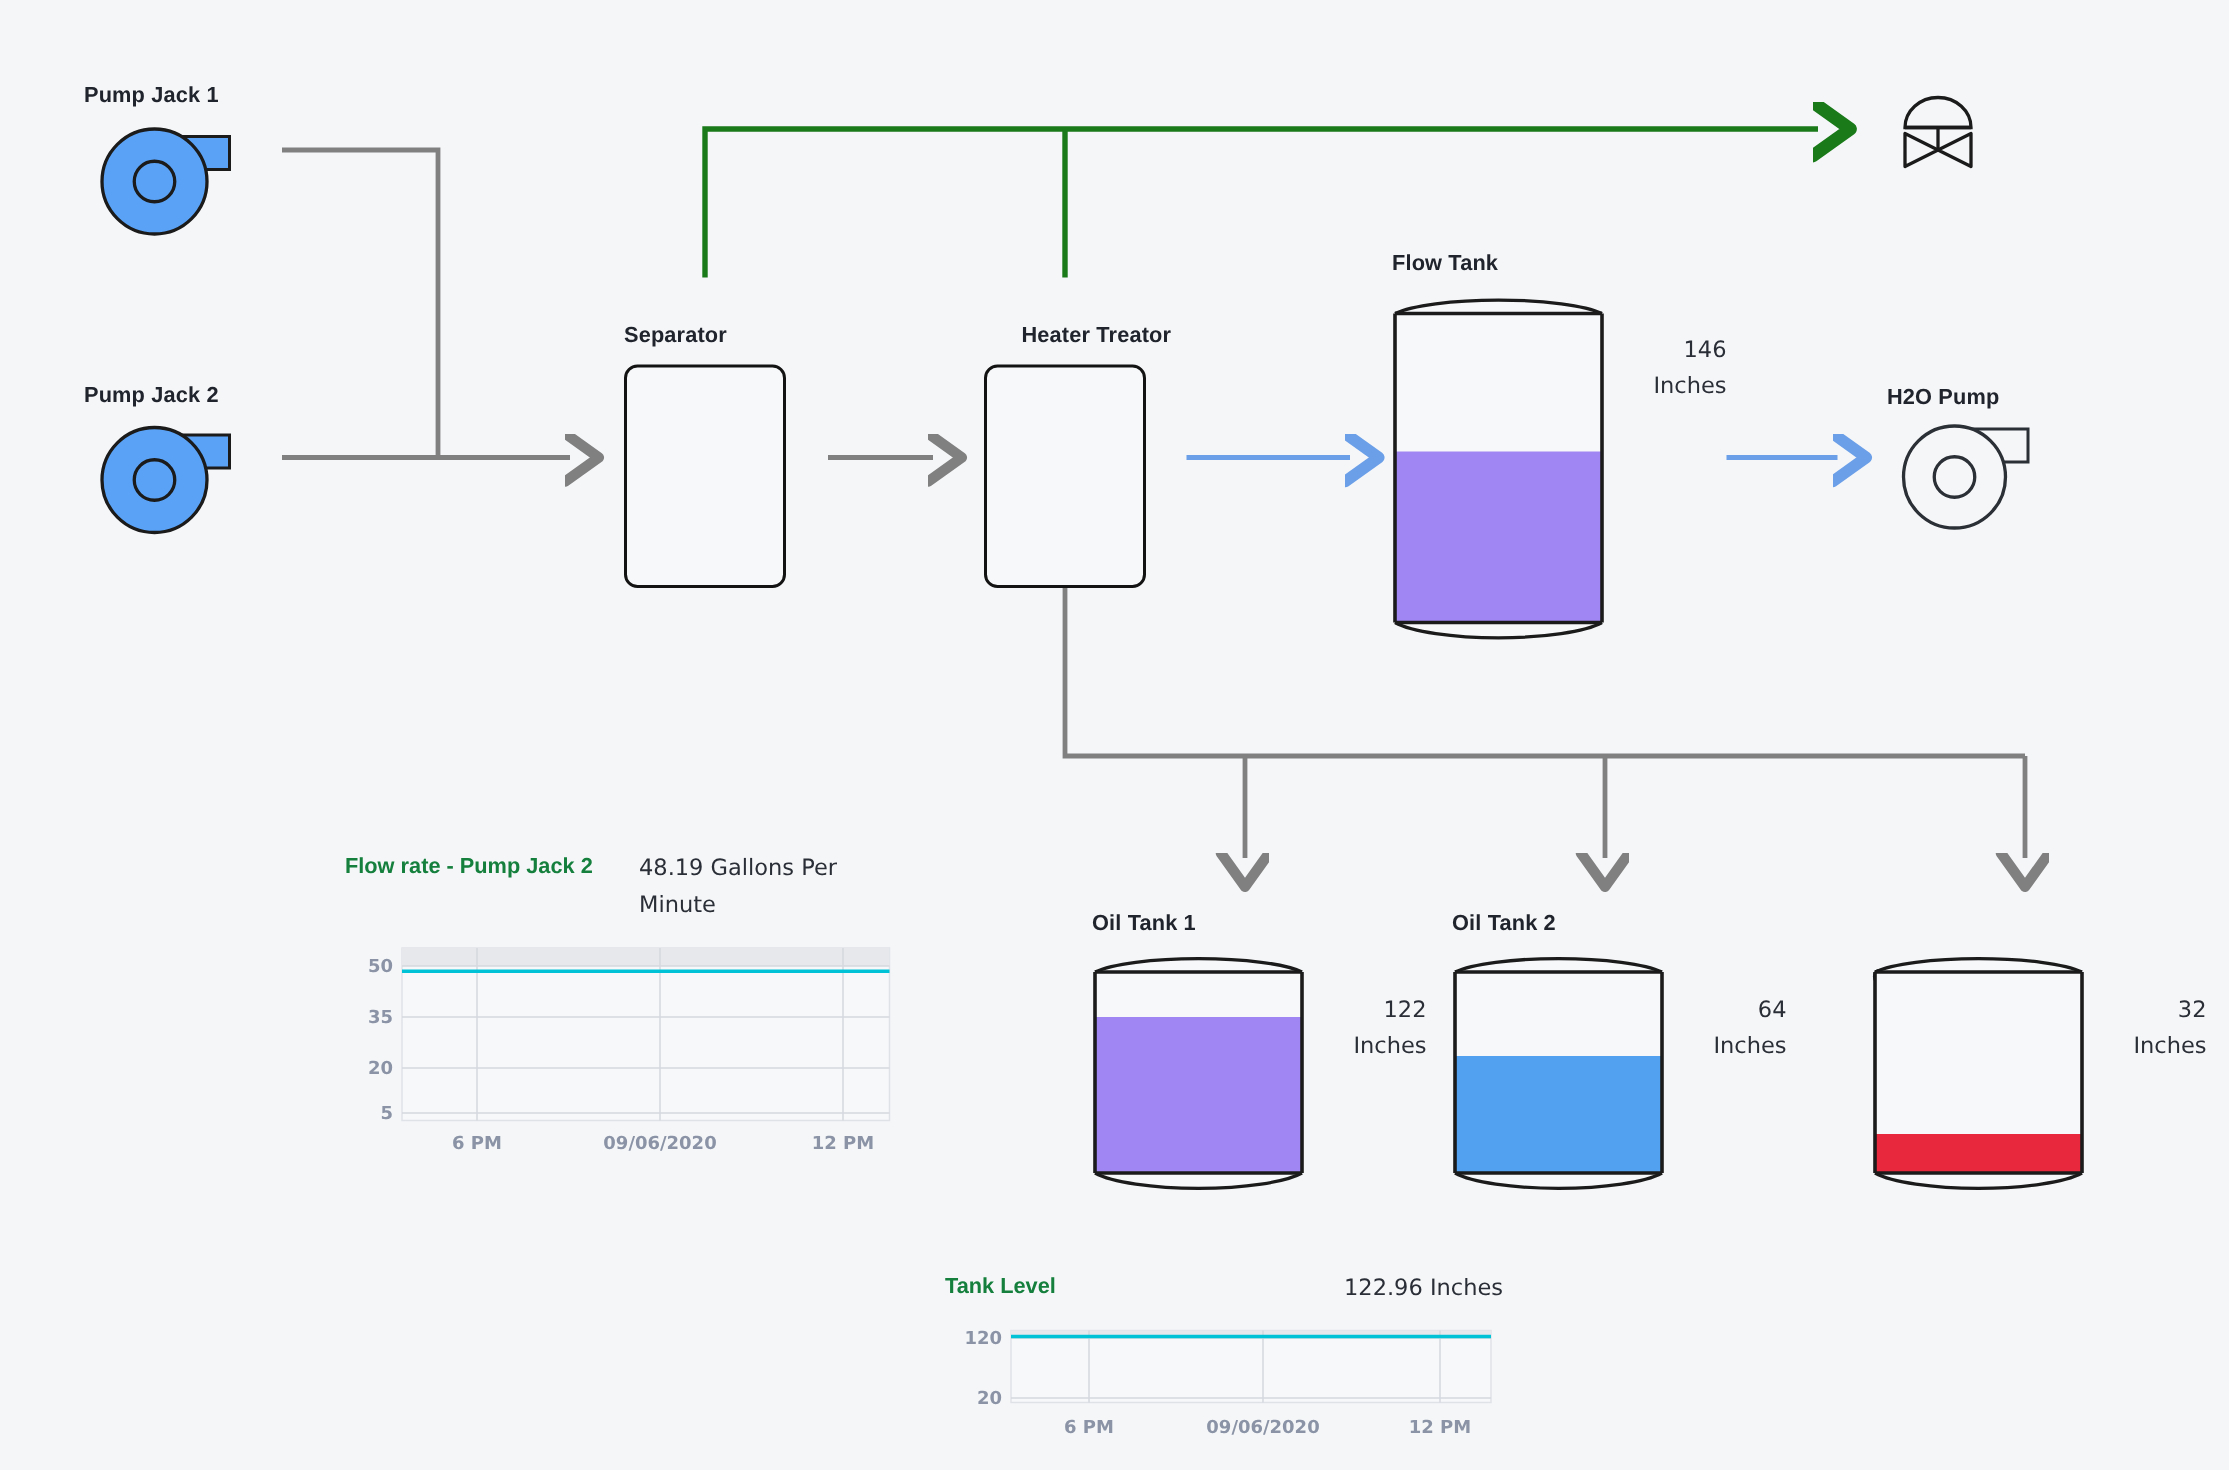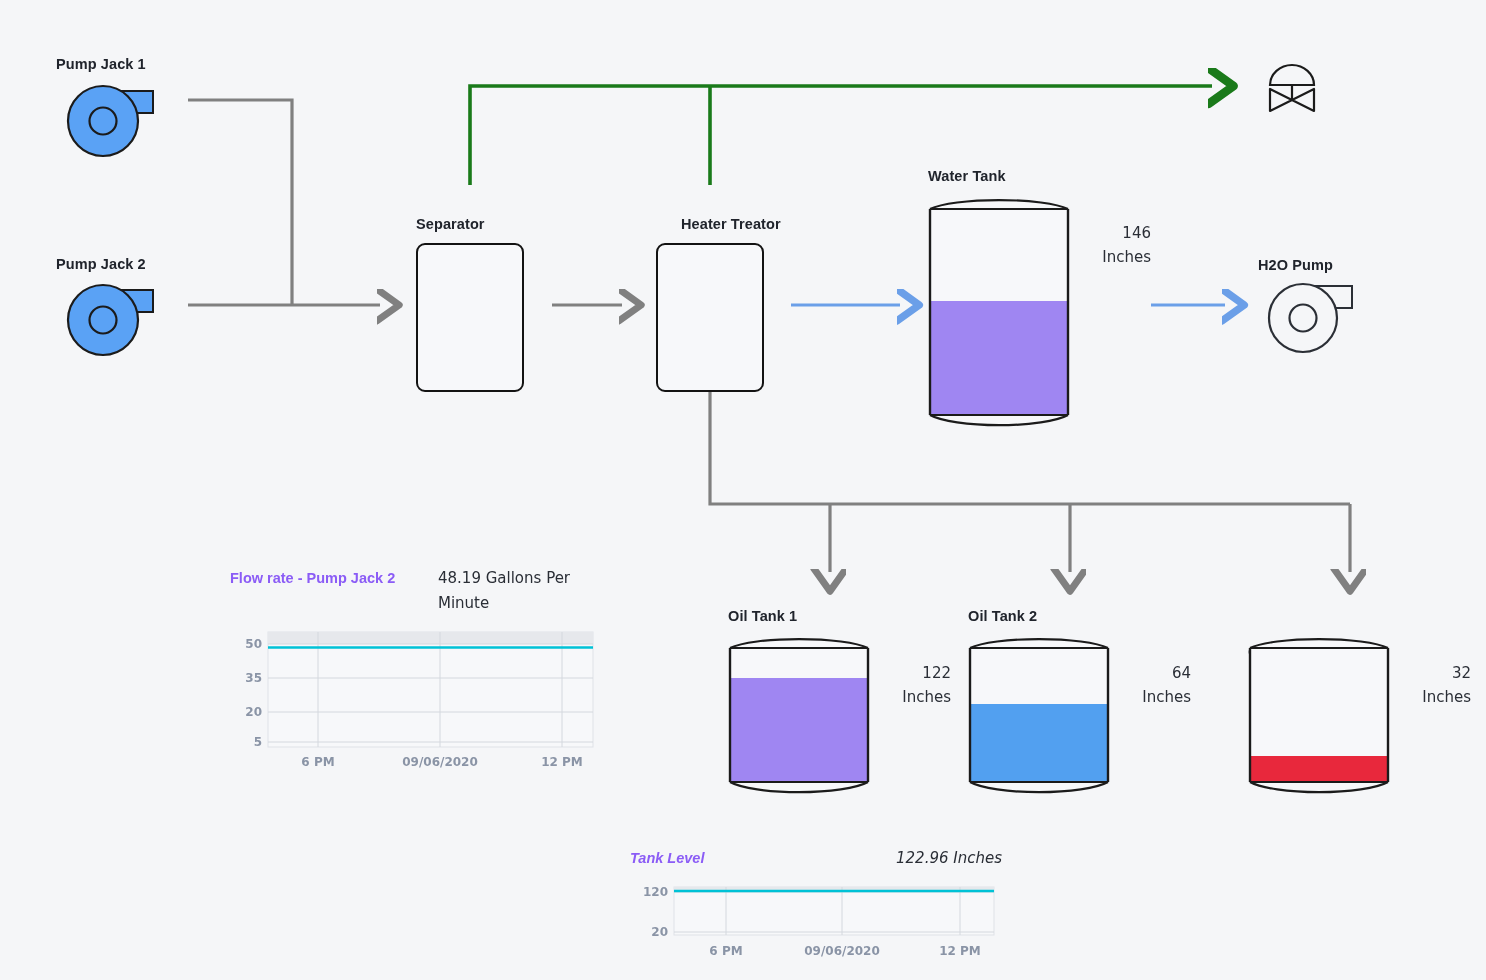--- a/index.html
+++ b/index.html
@@ -43,29 +43,28 @@
   
   .pump { position: absolute; }
 
   
   .tank { position: absolute; }
 
   
   .chart-title {
     font-size: 14.5px;
     font-weight: bold;
-    color: #8b5cf6;
+    color: #15803d;
     line-height: 25px;
   }
   .chart-value {
     font-size: 15px;
     color: #2a2e36;
     line-height: 25px;
     font-family: "DejaVu Sans", sans-serif;
-    margin-left: 12px;
   }
   .axis-text {
     font-size: 12px;
     font-weight: bold;
     fill: #8a94a6;
     font-family: "DejaVu Sans", sans-serif;
   }
   .axis-text-x {
     font-size: 12px;
     font-weight: bold;
@@ -158,21 +157,21 @@
     <svg width="60" height="56" viewBox="0 0 60 56">
       <path d="M8,27 A22,20 0 0 1 52,27 Z" fill="none" stroke="#1b1b1b" stroke-width="2.2"></path>
       <line x1="8" y1="27" x2="52" y2="27" stroke="#1b1b1b" stroke-width="2.2"></line>
       <line x1="30" y1="27" x2="30" y2="42" stroke="#1b1b1b" stroke-width="2.2"></line>
       <path d="M8,31 L8,53 L30,42 Z" fill="none" stroke="#1b1b1b" stroke-width="2.2" stroke-linejoin="round"></path>
       <path d="M52,31 L52,53 L30,42 Z" fill="none" stroke="#1b1b1b" stroke-width="2.2" stroke-linejoin="round"></path>
     </svg>
   </div>
 
   <div class="abs" style="left:928px;top:168px;">
-    <div class="eq-label">Water Tank</div>
+    <div class="eq-label">Flow Tank</div>
   </div>
   <div class="tank" style="left:926px;top:195px;width:146px;height:248px;">
     <svg width="146" height="248" viewBox="0 0 146 248">
       <clipPath id="wt-clip">
           <rect x="4" y="14" width="138" height="206"></rect>
         </clipPath>
       <rect x="4" y="14" width="138" height="206" fill="#f7f8fa"></rect>
       <rect x="4" y="106" width="138" height="114" fill="#9f86f2" clip-path="url(#wt-clip)"></rect>
       <path d="M4,14 A74,14 0 0 1 142,14" fill="#f7f8fa" stroke="#1b1b1b" stroke-width="2.2"></path>
       <path d="M4,220 A74,16 0 0 0 142,220" fill="#f7f8fa" stroke="#1b1b1b" stroke-width="2.2"></path>
@@ -284,21 +283,21 @@
     <text class="axis-text" x="32" y="23" text-anchor="end">50</text>
     <text class="axis-text" x="32" y="57" text-anchor="end">35</text>
     <text class="axis-text" x="32" y="91" text-anchor="end">20</text>
     <text class="axis-text" x="32" y="121" text-anchor="end">5</text>
 
     <text class="axis-text-x" x="88" y="141" text-anchor="middle">6 PM</text>
     <text class="axis-text-x" x="210" y="141" text-anchor="middle">09/06/2020</text>
     <text class="axis-text-x" x="332" y="141" text-anchor="middle">12 PM</text>
   </svg>
 
-  <div class="abs" style="left:630px;top:846px;width:372px;font-style:italic;">
+  <div class="abs" style="left:630px;top:846px;width:372px;">
     <div style="display:flex;justify-content:space-between;align-items:flex-start;">
       <div class="chart-title">Tank Level</div>
       <div class="chart-value">122.96 Inches</div>
     </div>
   </div>
   <svg class="abs" style="left:630px;top:880px;" width="372" height="90" viewBox="0 0 372 90">
     <rect x="44" y="7" width="320" height="48" fill="#f7f8fa" stroke="#dfe2e7" stroke-width="1"></rect>
     <rect x="44" y="7" width="320" height="5" fill="#e6e8ec"></rect>
 
     <line x1="44" y1="12" x2="364" y2="12" stroke="#d4d8de" stroke-width="1"></line>

